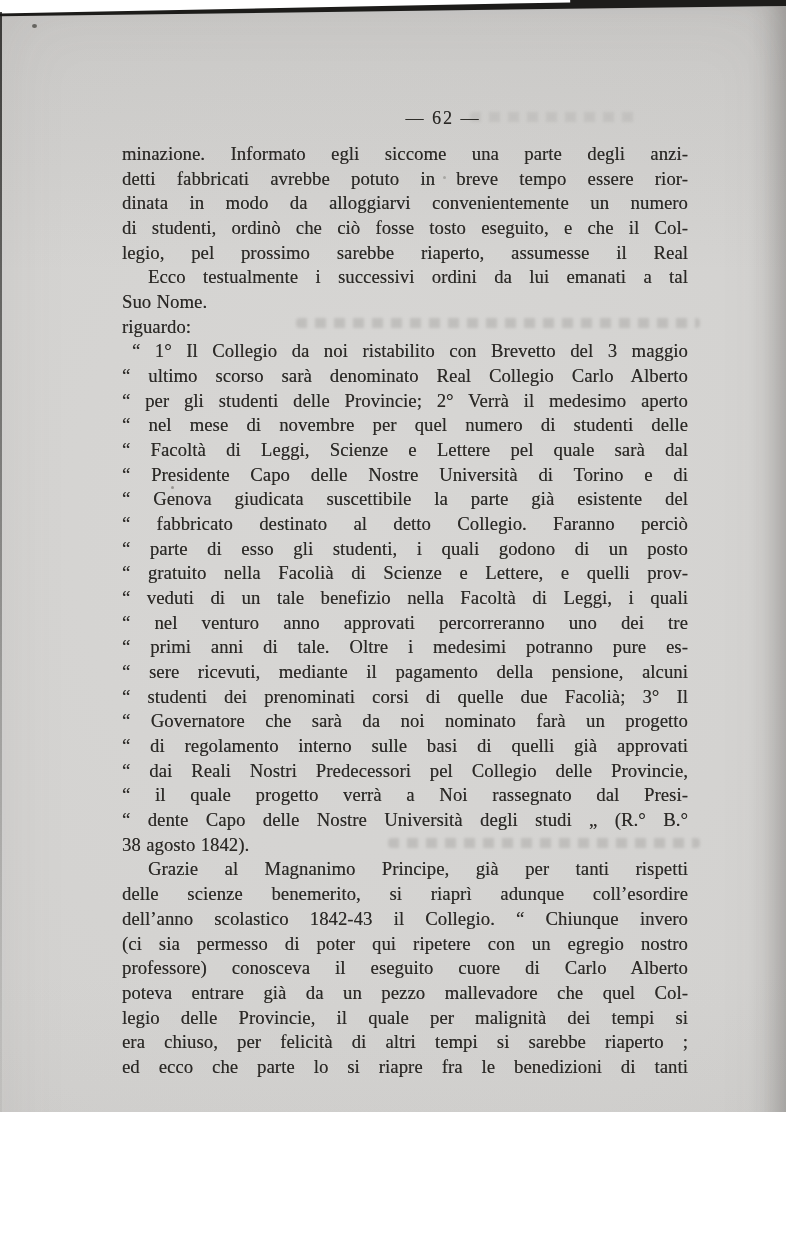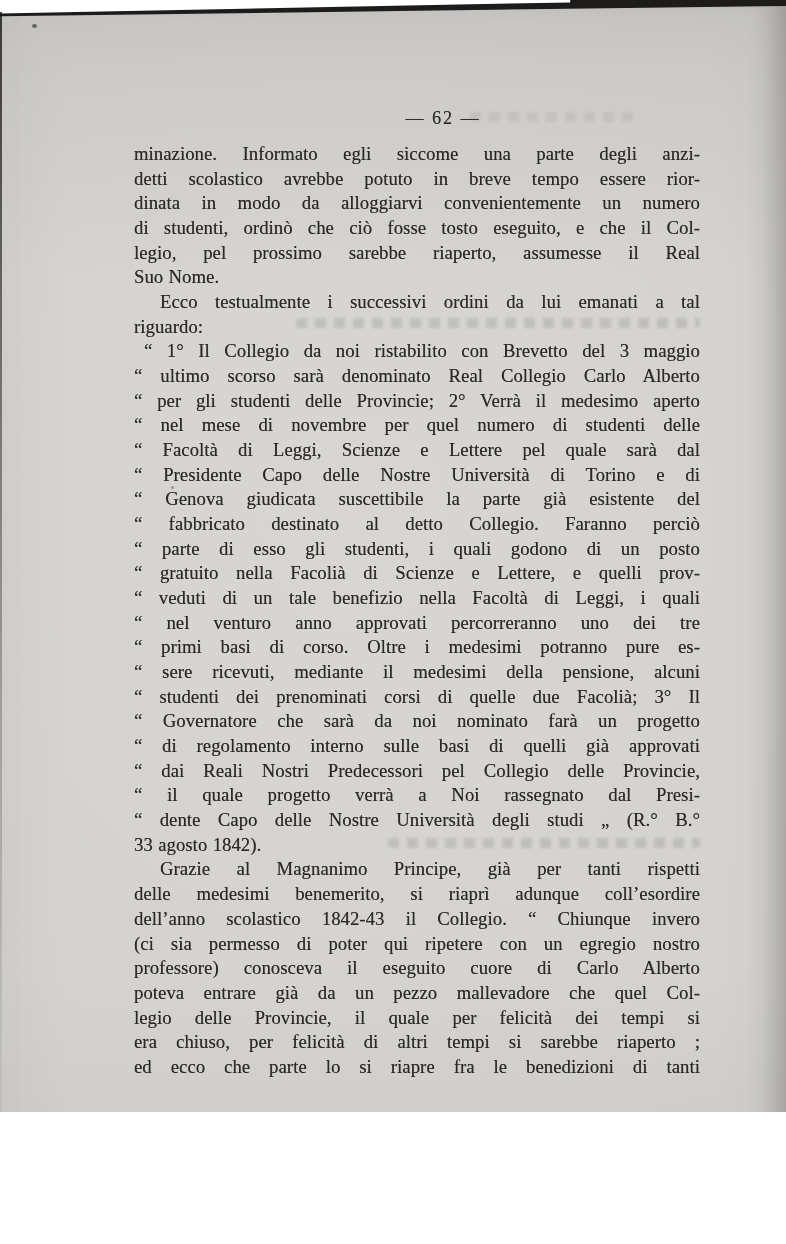--- a/index.html
+++ b/index.html
@@ -17,21 +17,21 @@
   }
   
   .pageno{
     position:absolute;left:134px;top:108px;width:566px;height:26px;
     text-align:center;font-size:18px;letter-spacing:2px;color:var(--ink,#2b2926);
     text-shadow:.2px .2px .4px rgba(43,41,38,.55);
   }
   .pageno span{display:inline-block;transform:translateX(26px);}
   
   .text{
-    position:absolute;left:134px;top:142px;width:566px;
+    position:absolute;left:122px;top:142px;width:566px;
     font-size:18.6px;color:var(--ink,#2b2926);
     word-spacing:.6px;letter-spacing:.1px;
     text-shadow:.2px .2px .35px rgba(43,41,38,.6);
   }
   .line{height:24.68px;line-height:24.68px;text-align:justify;text-align-last:justify;overflow:hidden;}
   .line.end{text-align-last:left;}
   .line.indent{text-indent:26px;}
   .line.qindent{text-indent:10px;}
   
   .ghost{
@@ -87,55 +87,55 @@
   <div class="speck s4"></div>
   <div class="speck s5"></div>
 
   <div class="pageno">
     <span>— 62 —</span>
   </div>
 
   <div class="text">
     <div>
         <div class="line">minazione. Informato egli siccome una parte degli anzi-</div>
-        <div class="line">detti scolastico avrebbe potuto in breve tempo essere rior-</div>
+        <div class="line">detti fabbricati avrebbe potuto in breve tempo essere rior-</div>
         <div class="line">dinata in modo da alloggiarvi convenientemente un numero</div>
         <div class="line">di studenti, ordinò che ciò fosse tosto eseguito, e che il Col-</div>
         <div class="line">legio, pel prossimo sarebbe riaperto, assumesse il Real</div>
+        <div class="line indent">Ecco testualmente i successivi ordini da lui emanati a tal</div>
         <div class="line end">Suo Nome.</div>
-        <div class="line indent">Ecco testualmente i successivi ordini da lui emanati a tal</div>
         <div class="line end">riguardo:</div>
         <div class="line qindent">“ 1° Il Collegio da noi ristabilito con Brevetto del 3 maggio</div>
         <div class="line">“ ultimo scorso sarà denominato Real Collegio Carlo Alberto</div>
         <div class="line">“ per gli studenti delle Provincie; 2° Verrà il medesimo aperto</div>
         <div class="line">“ nel mese di novembre per quel numero di studenti delle</div>
         <div class="line">“ Facoltà di Leggi, Scienze e Lettere pel quale sarà dal</div>
         <div class="line">“ Presidente Capo delle Nostre Università di Torino e di</div>
         <div class="line">“ Genova giudicata suscettibile la parte già esistente del</div>
         <div class="line">“ fabbricato destinato al detto Collegio. Faranno perciò</div>
         <div class="line">“ parte di esso gli studenti, i quali godono di un posto</div>
         <div class="line">“ gratuito nella Facolià di Scienze e Lettere, e quelli prov-</div>
         <div class="line">“ veduti di un tale benefizio nella Facoltà di Leggi, i quali</div>
         <div class="line">“ nel venturo anno approvati percorreranno uno dei tre</div>
-        <div class="line">“ primi basi di corso. Oltre i medesimi potranno pure es-</div>
-        <div class="line">“ sere ricevuti, mediante il medesimi della pensione, alcuni</div>
+        <div class="line">“ primi anni di tale. Oltre i medesimi potranno pure es-</div>
+        <div class="line">“ sere ricevuti, mediante il pagamento della pensione, alcuni</div>
         <div class="line">“ studenti dei prenominati corsi di quelle due Facolià; 3° Il</div>
         <div class="line">“ Governatore che sarà da noi nominato farà un progetto</div>
         <div class="line">“ di regolamento interno sulle basi di quelli già approvati</div>
         <div class="line">“ dai Reali Nostri Predecessori pel Collegio delle Provincie,</div>
         <div class="line">“ il quale progetto verrà a Noi rassegnato dal Presi-</div>
         <div class="line">“ dente Capo delle Nostre Università degli studi „ (R.° B.°</div>
-        <div class="line end">33 agosto 1842).</div>
+        <div class="line end">38 agosto 1842).</div>
         <div class="line indent">Grazie al Magnanimo Principe, già per tanti rispetti</div>
-        <div class="line">delle medesimi benemerito, si riaprì adunque coll’esordire</div>
+        <div class="line">delle scienze benemerito, si riaprì adunque coll’esordire</div>
         <div class="line">dell’anno scolastico 1842-43 il Collegio. “ Chiunque invero</div>
         <div class="line">(ci sia permesso di poter qui ripetere con un egregio nostro</div>
         <div class="line">professore) conosceva il eseguito cuore di Carlo Alberto</div>
         <div class="line">poteva entrare già da un pezzo mallevadore che quel Col-</div>
-        <div class="line">legio delle Provincie, il quale per felicità dei tempi si</div>
+        <div class="line">legio delle Provincie, il quale per malignità dei tempi si</div>
         <div class="line">era chiuso, per felicità di altri tempi si sarebbe riaperto ;</div>
         <div class="line">ed ecco che parte lo si riapre fra le benedizioni di tanti</div>
       </div>
   </div>
 
   <div class="dark-top"></div>
   <div class="white-top"></div>
   <div class="dark-bottom-sliver"></div>
   <div class="white-bottom"></div>
   <div class="left-edge-line"></div>

